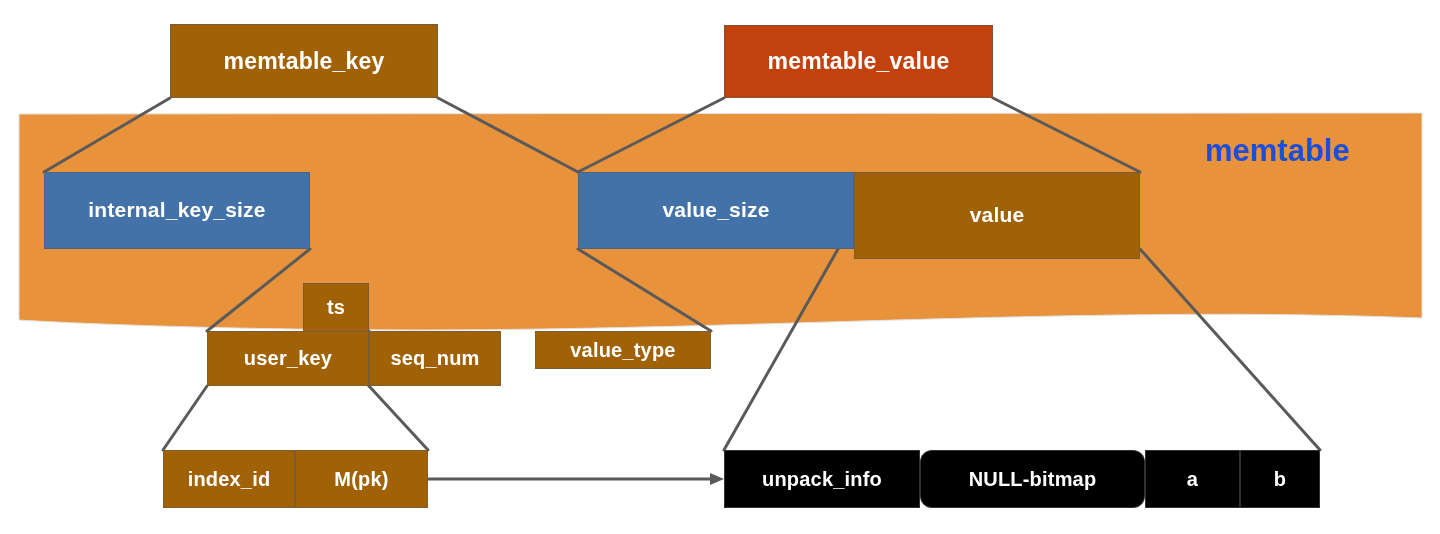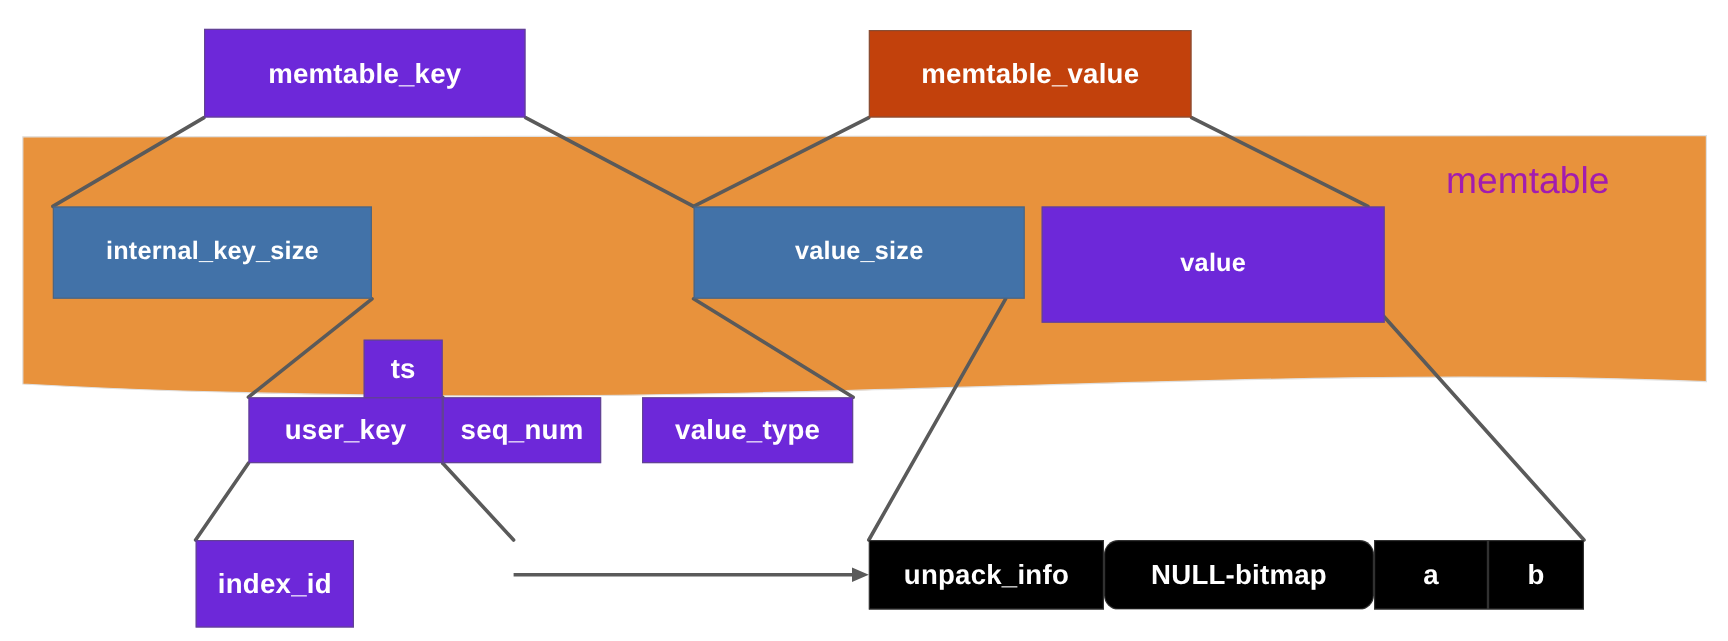--- a/index.html
+++ b/index.html
@@ -40,33 +40,33 @@
     align-items: center;
     justify-content: center;
     color: #ffffff;
     font-weight: bold;
     letter-spacing: 0.2px;
     text-align: center;
     line-height: 1.05;
     white-space: nowrap;
     border: 1px solid rgba(90,90,90,0.55);
   }
-  .box.pink   { background: #6d28d9; }
+  .box.pink   { background: #a16207; }
   .box.blue   { background: #4272a8; }
   .box.gray   { background: #c2410c; }
   .box.slate  { background: #000000; }
 
   .lbl-big   { font-size: 23px; }
   .lbl-mid   { font-size: 21px; }
-  .lbl-sm    { font-size: 23px; }
+  .lbl-sm    { font-size: 20px; }
 
   #memtable-title {
     position: absolute;
-    color: #a21caf;
-    font-weight: normal;
+    color: #1d4ed8;
+    font-weight: bold;
     font-size: 31px;
     white-space: nowrap;
   }
 </style>
 </head>
 <body>
 
 <div id="stage">
 
   <svg id="memtable-layer" viewBox="0 0 1440 534" width="1440" height="534">
@@ -101,28 +101,29 @@
   </svg>
 
   <div id="memtable-title" style="left:1205px; top:133px;">memtable</div>
 
   <div class="box pink lbl-big" style="left:170px; top:24px; width:268px; height:74px;">memtable_key</div>
 
   <div class="box gray lbl-big" style="left:724px; top:25px; width:269px; height:73px;">memtable_value</div>
 
   <div class="box blue lbl-mid" style="left:44px; top:172px; width:266px; height:77px;">internal_key_size</div>
   <div class="box blue lbl-mid" style="left:578px; top:172px; width:276px; height:77px;">value_size</div>
-  <div class="box pink lbl-mid" style="left:854px; top:172px; width:286px; height:97px;margin-left:14px;">value</div>
+  <div class="box pink lbl-mid" style="left:854px; top:172px; width:286px; height:87px;">value</div>
 
   <div class="box pink lbl-sm" style="left:303px; top:283px; width:66px; height:49px;">ts</div>
 
   <div class="box pink lbl-sm" style="left:207px; top:331px; width:162px; height:55px;">user_key</div>
   <div class="box pink lbl-sm" style="left:369px; top:331px; width:132px; height:55px;">seq_num</div>
-  <div class="box pink lbl-sm" style="left:535px; top:331px; width:176px; height:55px;">value_type</div>
+  <div class="box pink lbl-sm" style="left:535px; top:331px; width:176px; height:38px;">value_type</div>
 
-  <div class="box pink lbl-sm" style="left:163px; top:450px; width:132px; height:73px;">index_id</div>
+  <div class="box pink lbl-sm" style="left:163px; top:450px; width:132px; height:58px;">index_id</div>
+  <div class="box pink lbl-sm" style="left:295px; top:450px; width:133px; height:58px;">M(pk)</div>
 
   <div class="box slate lbl-sm" style="left:724px; top:450px; width:196px; height:58px;">unpack_info</div>
   <div class="box slate lbl-sm" style="left:920px; top:450px; width:225px; height:58px;border-radius:12px;">NULL-bitmap</div>
   <div class="box slate lbl-sm" style="left:1145px; top:450px; width:95px; height:58px;">a</div>
   <div class="box slate lbl-sm" style="left:1240px; top:450px; width:80px; height:58px;">b</div>
 
 </div>
 
 </body></html>

